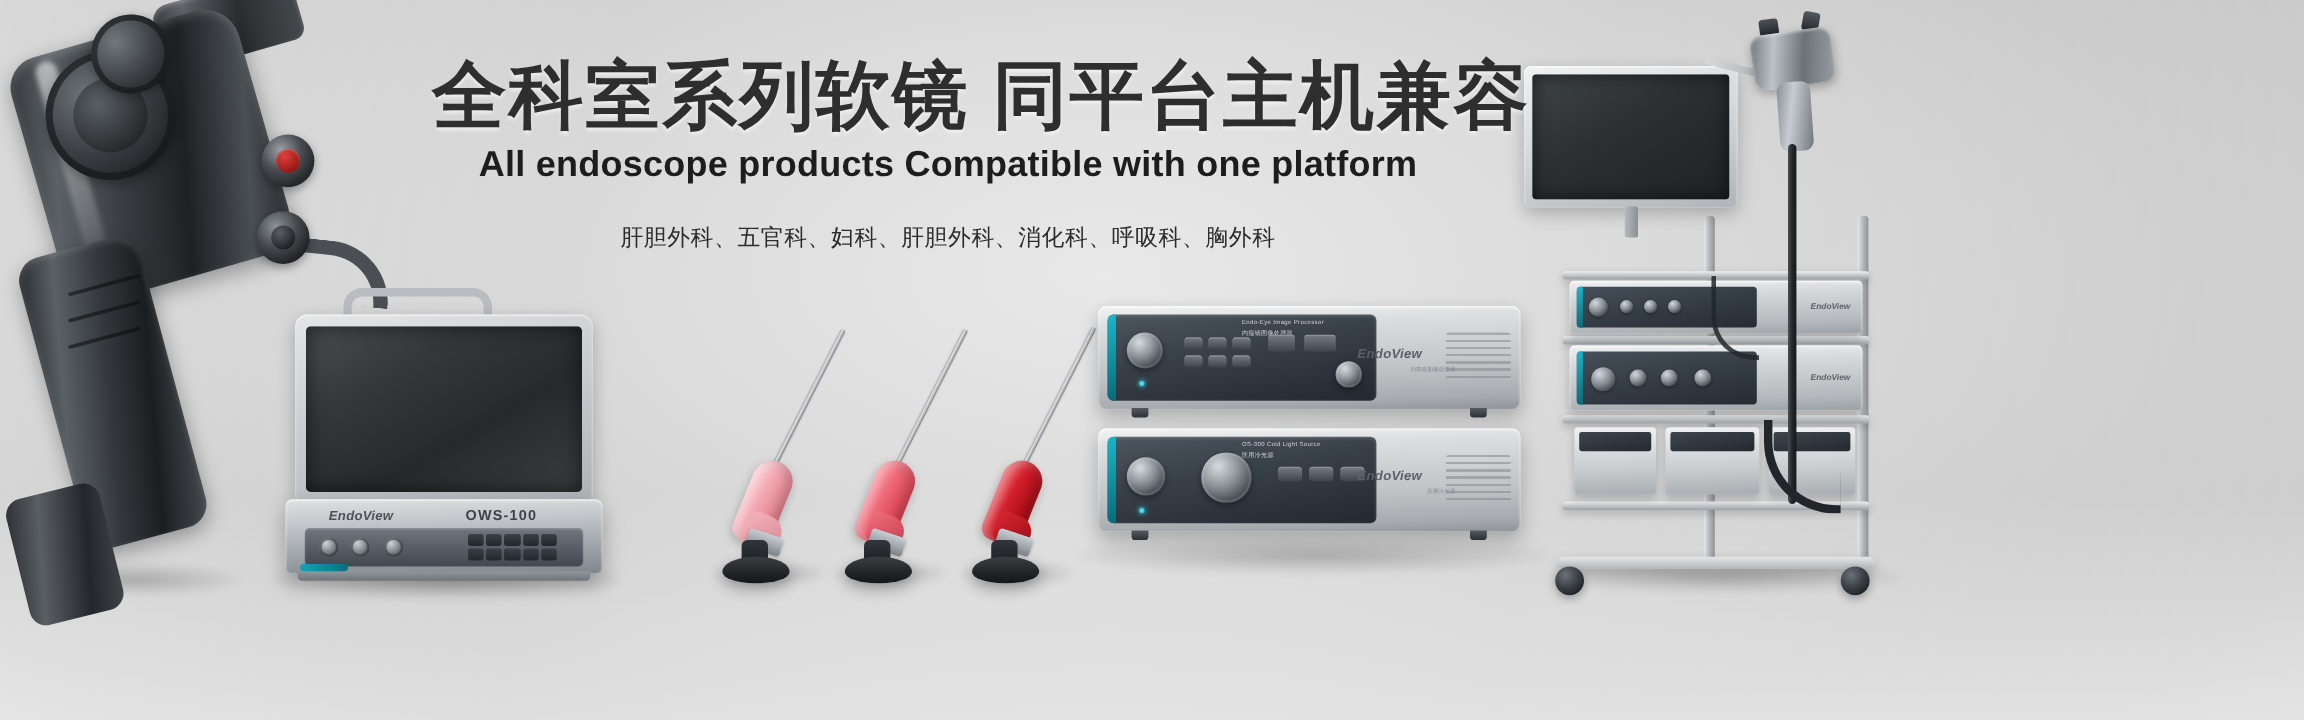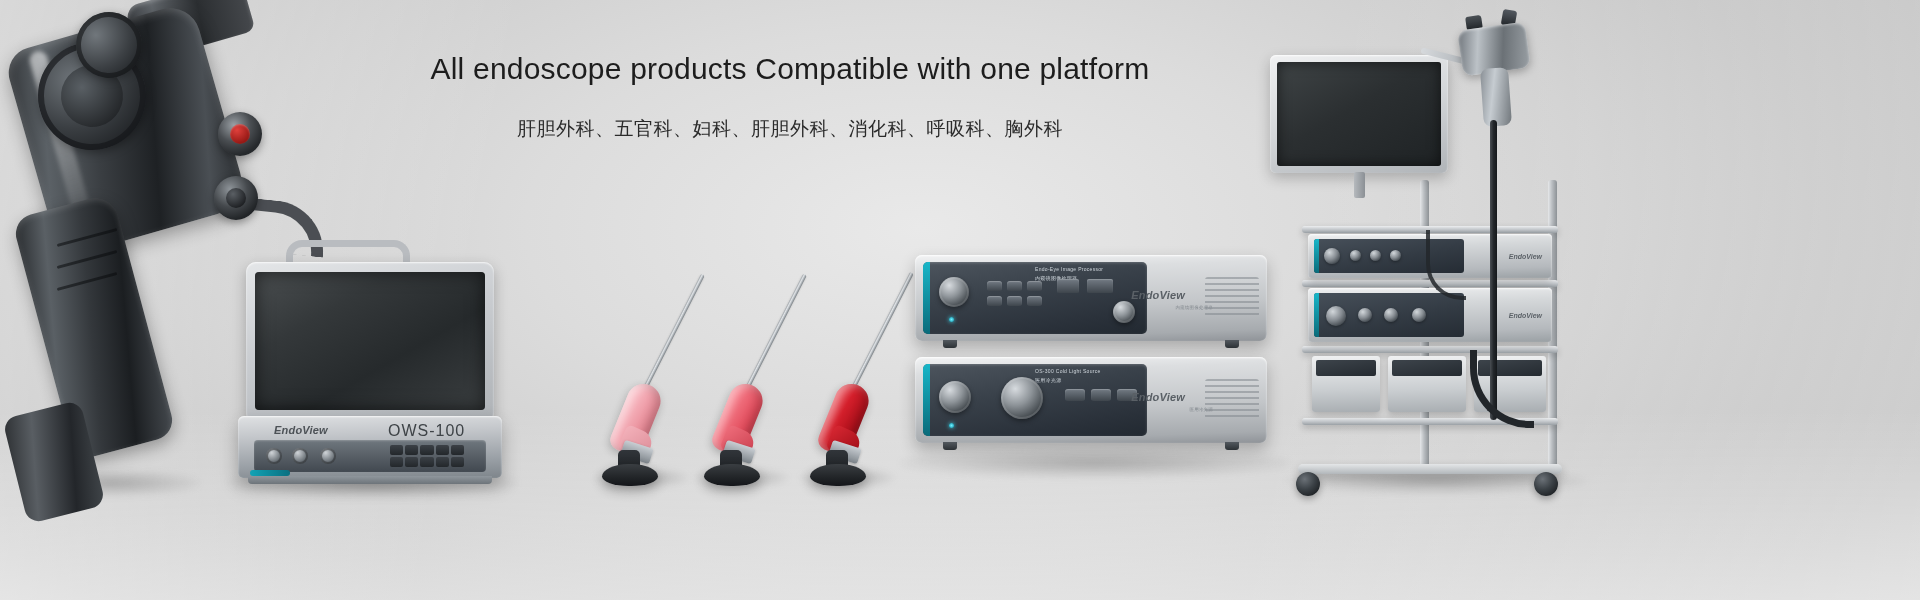--- a/index.html
+++ b/index.html
@@ -29,21 +29,21 @@
   .text-block {
     position:absolute; left:360px; top:46px; width:860px;
     text-align:center; z-index:40;
   }
   .headline {
     font-size:62px; font-weight:bold; color:#2e2e2e;
     letter-spacing:2px; line-height:1.12; white-space:nowrap;
     text-shadow:0 2px 3px rgba(255,255,255,0.55);
   }
   .subheadline {
-    margin-top:6px; font-size:30px; font-weight:normal; color:#1d1d1d;
+    margin-top:6px; font-size:30px; font-weight:bold; color:#1d1d1d;
     letter-spacing:0.2px; white-space:nowrap;
   }
   .dept-cn {
     margin-top:30px; font-size:19px; color:#2b2b2b; letter-spacing:0.5px;
     white-space:nowrap;
   }
   .dept-en {
     margin-top:6px; font-size:18px; color:#2b2b2b; letter-spacing:0.1px;
     white-space:nowrap;
   }
@@ -181,21 +181,21 @@
     border-radius:6px 6px 5px 5px;
     box-shadow:0 8px 18px rgba(0,0,0,0.28), inset 0 1px 2px rgba(255,255,255,0.8);
   }
   .ws-brand {
     position:absolute; left:36px; top:176px;
     font-size:11px; font-weight:bold; font-style:italic; color:#4d5257;
     letter-spacing:0.2px;
   }
   .ws-model {
     position:absolute; left:150px; top:174px;
-    font-size:16px; font-weight:normal; color:#3e4347; letter-spacing:1px;
+    font-size:12px; font-weight:bold; color:#3e4347; letter-spacing:1px;
   }
   .ws-panel {
     position:absolute; left:16px; top:192px; width:232px; height:32px;
     background:linear-gradient(180deg,#6f777e 0%,#565d64 55%,#414850 100%);
     border-radius:4px; box-shadow:inset 0 1px 2px rgba(255,255,255,0.22);
   }
   .ws-port {
     position:absolute; top:200px; width:16px; height:16px; border-radius:50%;
     background:radial-gradient(circle at 36% 30%, #cfd3d7, #6b7278 60%, #3b4046 100%);
     box-shadow:inset 0 0 0 2px rgba(30,33,36,0.45);
@@ -463,20 +463,21 @@
     <div class="eh-btn-red"></div>
     <div class="eh-btn-dark"></div>
     <div class="eh-grip"></div>
     <div class="eh-grip-line"></div>
     <div class="eh-grip-line l2"></div>
     <div class="eh-grip-line l3"></div>
     <div class="eh-tip"></div>
   </div>
 
   <div class="text-block">
+    <div class="headline">全科室系列软镜 同平台主机兼容</div>
     <div class="subheadline">All endoscope products Compatible with one platform</div>
     <div class="dept-cn">肝胆外科、五官科、妇科、肝胆外科、消化科、呼吸科、胸外科</div>
   </div>
 
   <div class="shadow-ell" id="shadow-ws"></div>
   <div class="prod" id="workstation">
     <div class="ws-handle"></div>
     <div class="ws-bezel">
       <div class="ws-screen"></div>
     </div>

